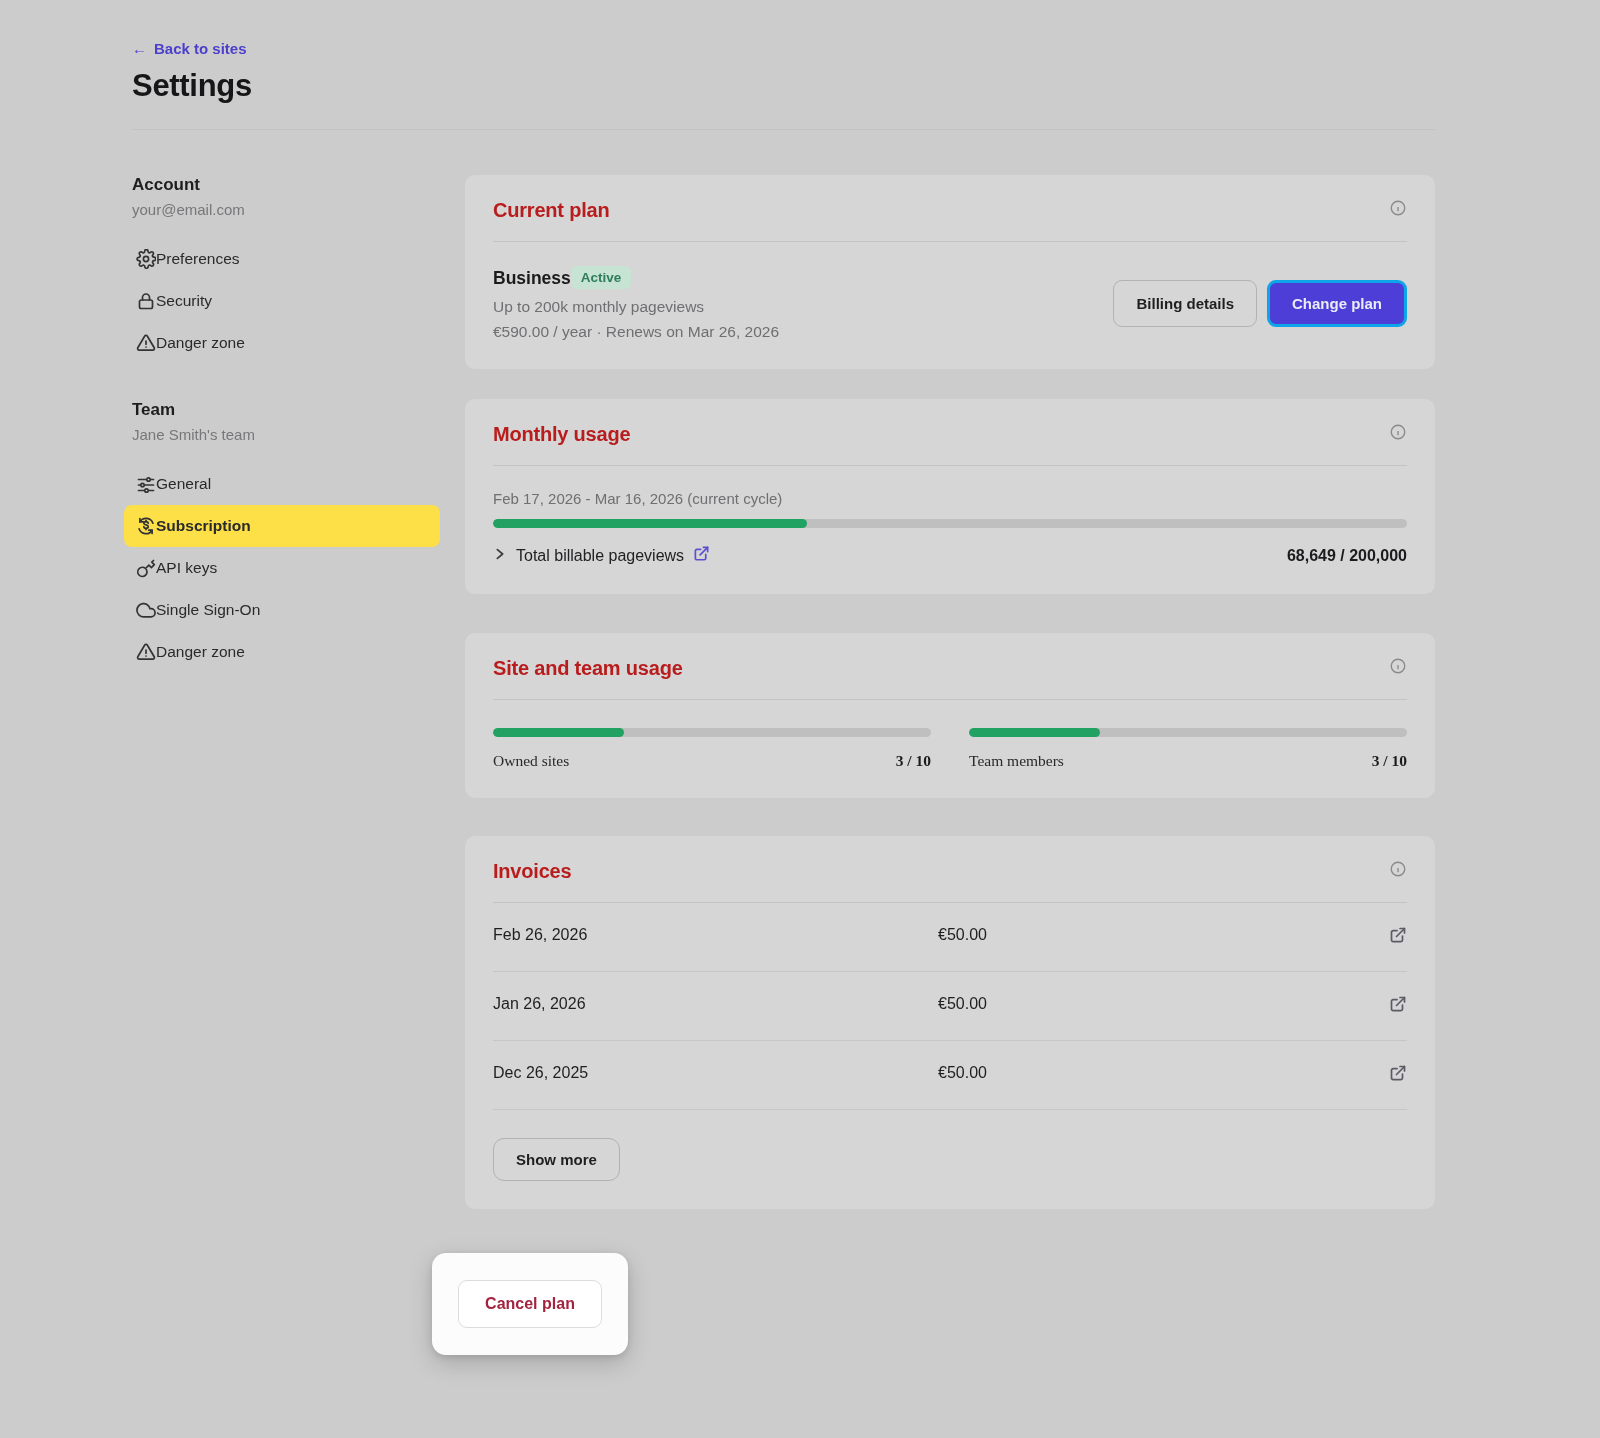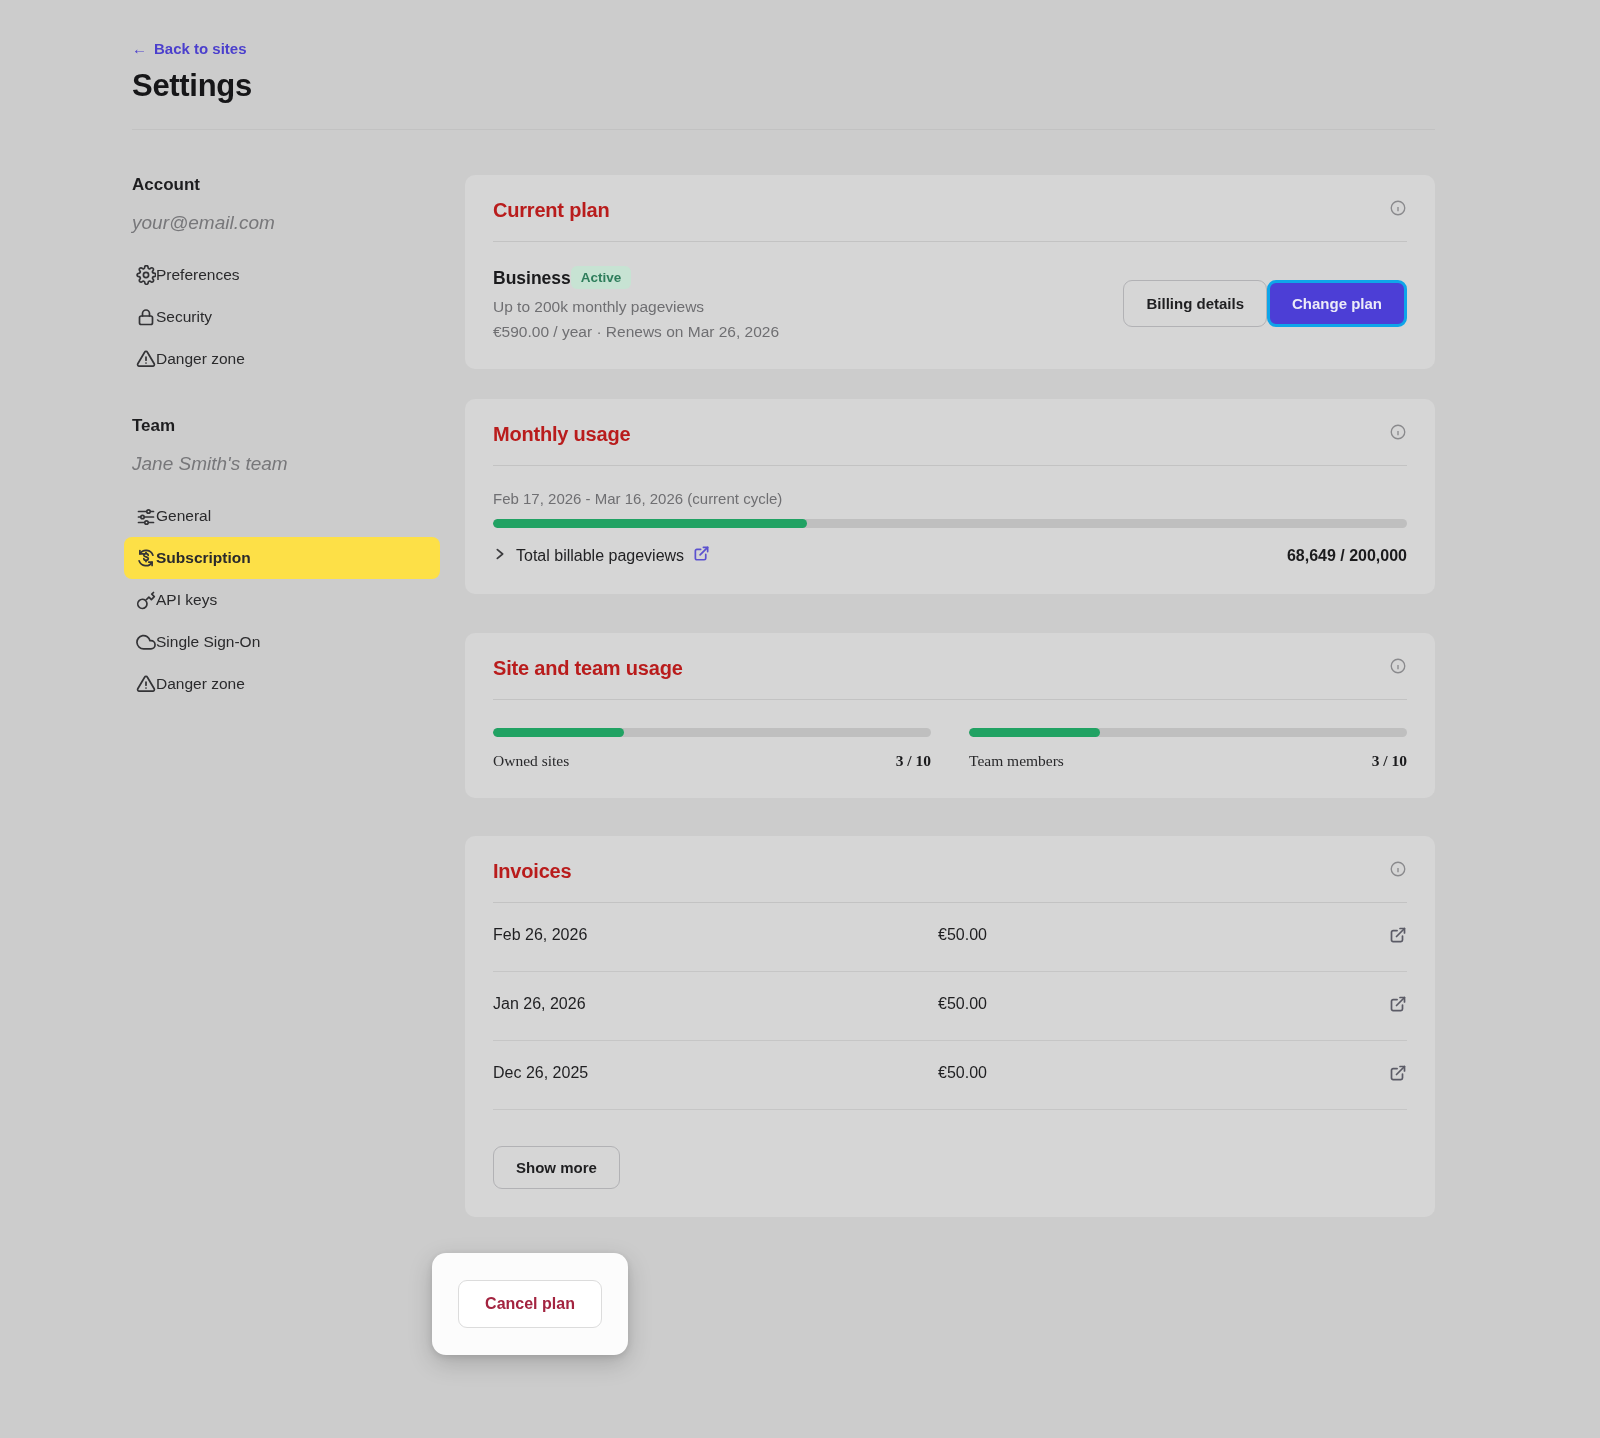--- a/index.html
+++ b/index.html
@@ -22,21 +22,21 @@
   .page-title { font-size:31px; font-weight:700; letter-spacing:-0.3px; margin-top:10px; color:#161618; }
   .header-divider { border:none; border-top:1px solid #c2c2c2; margin-top:25px; }
 
   
   .content { display:flex; gap:25px; margin-top:45px; }
   .sidebar { width:308px; flex-shrink:0; }
   .main { flex:1; min-width:0; }
 
   
   .side-heading { font-size:17px; font-weight:700; color:#1d1d1f; }
-  .side-subtitle { font-size:19px; color:#77777a; margin-top:17px;font-style:italic; }
+  .side-subtitle { font-size:15px; color:#77777a; margin-top:6px; }
   .side-nav { margin-top:20px; margin-bottom:36px; }
   .nav-item {
     display:flex; align-items:center; gap:0;
     padding:11px 12px; margin-left:-8px; width:calc(100% + 8px);
     border-radius:8px; cursor:pointer;
     font-size:15.5px; font-weight:500; color:#2a2a2c;
   }
   .nav-item.selected { background:#fde047; font-weight:700; }
   .nav-item .icn { display:inline-flex; width:20px; height:20px; flex-shrink:0; }
   .icn svg { width:20px; height:20px; stroke:#333336; stroke-width:1.7; fill:none; stroke-linecap:round; stroke-linejoin:round; }
@@ -54,21 +54,21 @@
   
   .plan-row { display:flex; justify-content:space-between; align-items:center; margin-top:24px; }
   .plan-name-row { display:flex; align-items:flex-end; gap:0; }
   .plan-name { font-size:17.5px; font-weight:700; color:#1b1b1d; }
   .badge {
     background:#c7e3d3; color:#2e7d5b; font-size:13.5px; font-weight:600;
     padding:4px 10px; border-radius:6px;
   }
   .plan-desc { font-size:15.5px; color:#6f6f72; margin-top:9px; }
   .plan-price { font-size:15.5px; color:#6f6f72; margin-top:7px; }
-  .btn-row { display:flex; }
+  .btn-row { display:flex; gap:10px; }
   .btn {
     font-family:inherit; font-size:15px; font-weight:600; cursor:pointer;
     border-radius:9px; padding:13px 22px; line-height:1;
   }
   .btn-outline { background:transparent; border:1px solid #b2b2b5; color:#1f1f21; }
   .btn-primary { background:#4c3ed6; border:3px solid #0ea5e9; color:#ecebf8; }
 
   
   .bar { height:9px; border-radius:5px; background:#bfbfbf; overflow:hidden; }
   .bar-fill { height:100%; border-radius:5px; background:#21a263; width:0%; }
@@ -90,21 +90,21 @@
 
   
   .invoice-row {
     display:flex; align-items:flex-start; padding:23px 0;
     border-bottom:1px solid #c6c6c6; font-size:16px; color:#1f1f21;
   }
   .inv-date { width:445px; }
   .inv-amount { flex:1; }
   .ext-gray { cursor:pointer; }
   .ext-gray svg { width:18px; height:18px; stroke:#5b5b66; stroke-width:1.7; fill:none; stroke-linecap:round; stroke-linejoin:round; }
-  .show-more { margin-top:36px; }
+  .show-more { margin-top:28px;border-radius:11px; }
 
   
   .cancel-card {
     position:absolute; left:432px; top:1253px;
     width:196px; height:102px;
     background:#fcfcfc; border-radius:14px;
     box-shadow:0 8px 24px rgba(0,0,0,0.18), 0 2px 6px rgba(0,0,0,0.10);
     display:flex; align-items:center; justify-content:center;
   }
   .btn-cancel {

